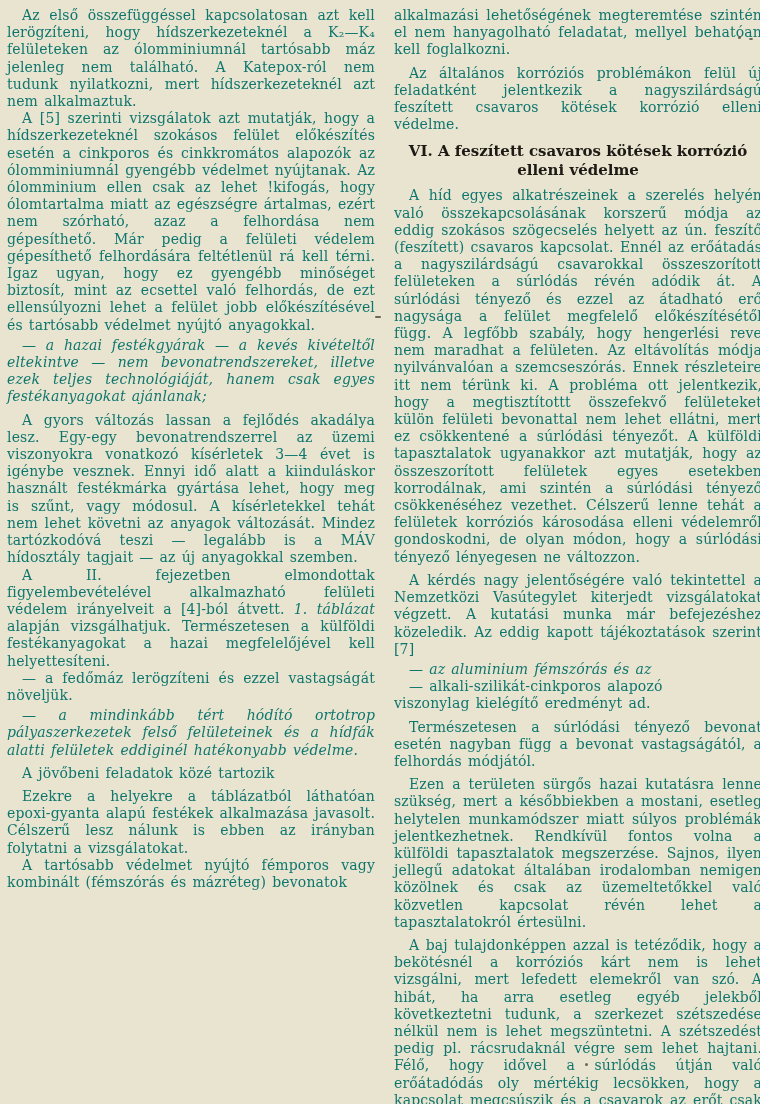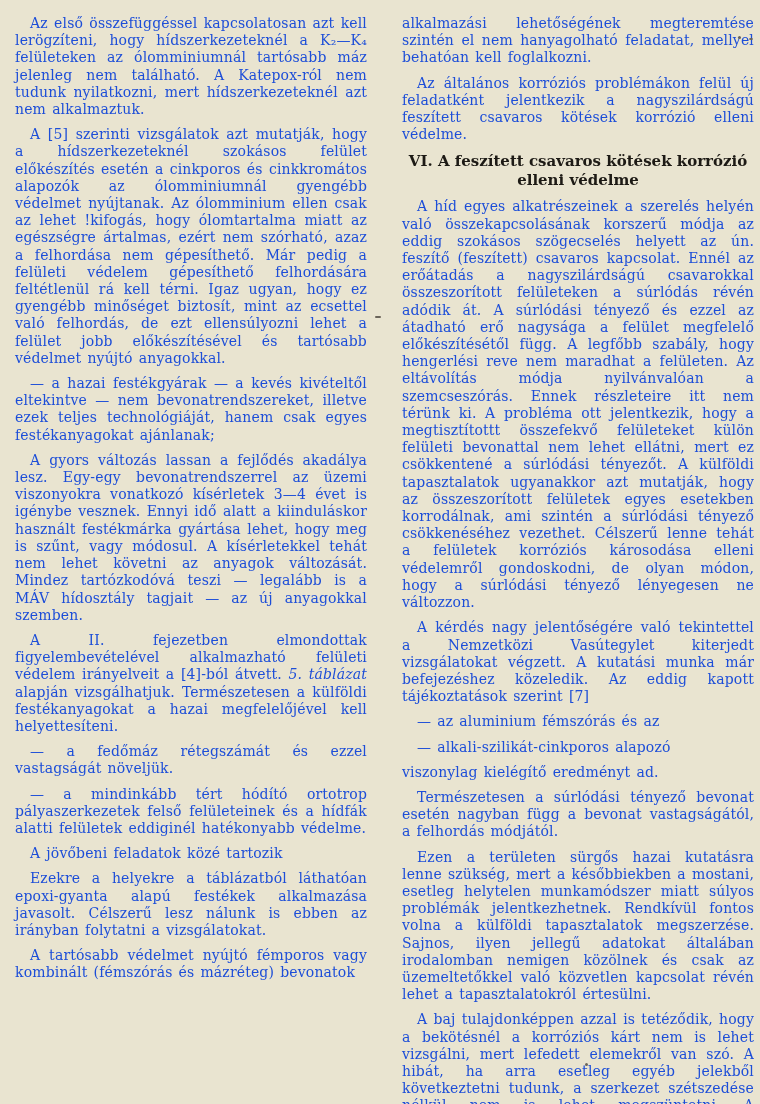--- a/index.html
+++ b/index.html
@@ -16,32 +16,32 @@
     overflow: hidden;
     display: flex;
     gap: 19px;
     background: #e9e4d0;
   }
   .column {
     width: 368px;
     flex: 0 0 368px;
   }
   .para {
-    margin: 8px;
+    margin: 0;
     font-size: 14px;
     line-height: 17.2px;
     text-align: justify;
     text-indent: 15px;
     letter-spacing: 0.15px;
     word-spacing: 1.5px;
-    color: #1d4ed8;
+    color: #0f766e;
   }
   .noindent { text-indent: 0; }
   .sp { margin-top: 6px; }
-  .sp-sm { margin-top: 3px; }
+  .sp-sm { margin-top: 3px; font-style: italic; }
   .section-heading {
     margin: 9px 0 7px 0;
     font-size: 15px;
     line-height: 19px;
     font-weight: bold;
     text-align: center;
     text-indent: 0;
     color: #1d1a15;
   }
   .it { font-style: italic; }
@@ -55,22 +55,22 @@
 </head>
 <body>
 
 <div class="page" style="background: rgb(233, 228, 208); color: rgb(34, 30, 24);">
 
   <div class="column">
     <p class="para">Az első összefüggéssel kapcsolatosan azt kell lerögzíteni, hogy hídszerkezeteknél a K₂—K₄ felületeken az ólomminiumnál tartósabb máz jelenleg nem található. A Katepox-ról nem tudunk nyilatkozni, mert hídszerkezeteknél azt nem alkalmaztuk.</p>
     <p class="para">A [5] szerinti vizsgálatok azt mutatják, hogy a hídszerkezeteknél szokásos felület előkészítés esetén a cinkporos és cinkkromátos alapozók az ólomminiumnál gyengébb védelmet nyújtanak. Az ólomminium ellen csak az lehet !kifogás, hogy ólomtartalma miatt az egészségre ártalmas, ezért nem szórható, azaz a felhordása nem gépesíthető. Már pedig a felületi védelem gépesíthető felhordására feltétlenül rá kell térni. Igaz ugyan, hogy ez gyengébb minőséget biztosít, mint az ecsettel való felhordás, de ezt ellensúlyozni lehet a felület jobb előkészítésével és tartósabb védelmet nyújtó anyagokkal.</p>
     <p class="para sp-sm">— a hazai festékgyárak — a kevés kivételtől eltekintve — nem bevonatrendszereket, illetve ezek teljes technológiáját, hanem csak egyes festékanyagokat ajánlanak;</p>
     <p class="para sp">A gyors változás lassan a fejlődés akadálya lesz. Egy-egy bevonatrendszerrel az üzemi viszonyokra vonatkozó kísérletek 3—4 évet is igénybe vesznek. Ennyi idő alatt a kiinduláskor használt festékmárka gyártása lehet, hogy meg is szűnt, vagy módosul. A kísérletekkel tehát nem lehet követni az anyagok változását. Mindez tartózkodóvá teszi — legalább is a MÁV hídosztály tagjait — az új anyagokkal szemben.</p>
-    <p class="para"><span>A II. fejezetben elmondottak figyelembevételével alkalmazható felületi védelem irányelveit a [4]-ból átvett. </span><span class="it">5. táblázat</span><span> alapján vizsgálhatjuk. Természetesen a külföldi festékanyagokat a hazai megfelelőjével kell helyettesíteni.</span></p>
-    <p class="para">— a fedőmáz rétegszámát és ezzel vastagságát növeljük.</p>
+    <p class="para"><span>A II. fejezetben elmondottak figyelembevételével alkalmazható felületi védelem irányelveit a [4]-ból átvett. </span><span class="it">1. táblázat</span><span> alapján vizsgálhatjuk. Természetesen a külföldi festékanyagokat a hazai megfelelőjével kell helyettesíteni.</span></p>
+    <p class="para">— a fedőmáz lerögzíteni és ezzel vastagságát növeljük.</p>
     <p class="para sp-sm">— a mindinkább tért hódító ortotrop pályaszerkezetek felső felületeinek és a hídfák alatti felületek eddiginél hatékonyabb védelme.</p>
     <p class="para sp">A jövőbeni feladatok közé tartozik</p>
     <p class="para sp">Ezekre a helyekre a táblázatból láthatóan epoxi-gyanta alapú festékek alkalmazása javasolt. Célszerű lesz nálunk is ebben az irányban folytatni a vizsgálatokat.</p>
     <p class="para">A tartósabb védelmet nyújtó fémporos vagy kombinált (fémszórás és mázréteg) bevonatok</p>
   </div>
 
   <div class="column">
     <p class="para noindent">alkalmazási lehetőségének megteremtése szintén el nem hanyagolható feladatat, mellyel behatóan kell foglalkozni.</p>
     <p class="para sp">Az általános korróziós problémákon felül új feladatként jelentkezik a nagyszilárdságú feszített csavaros kötések korrózió elleni védelme.</p>
     <h3 class="section-heading">VI. A feszített csavaros kötések korrózió elleni védelme</h3>

